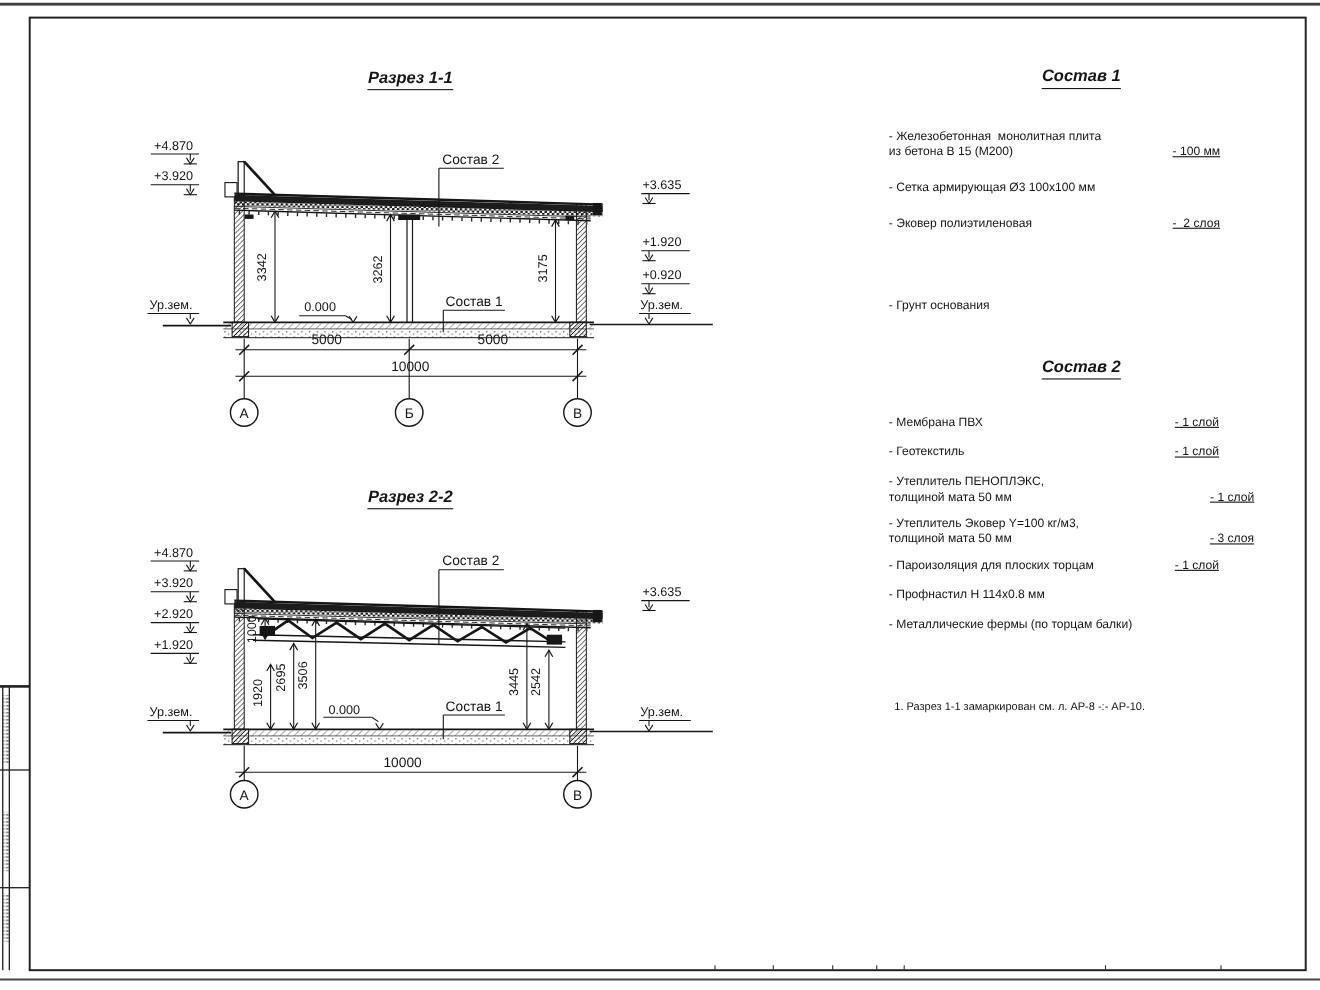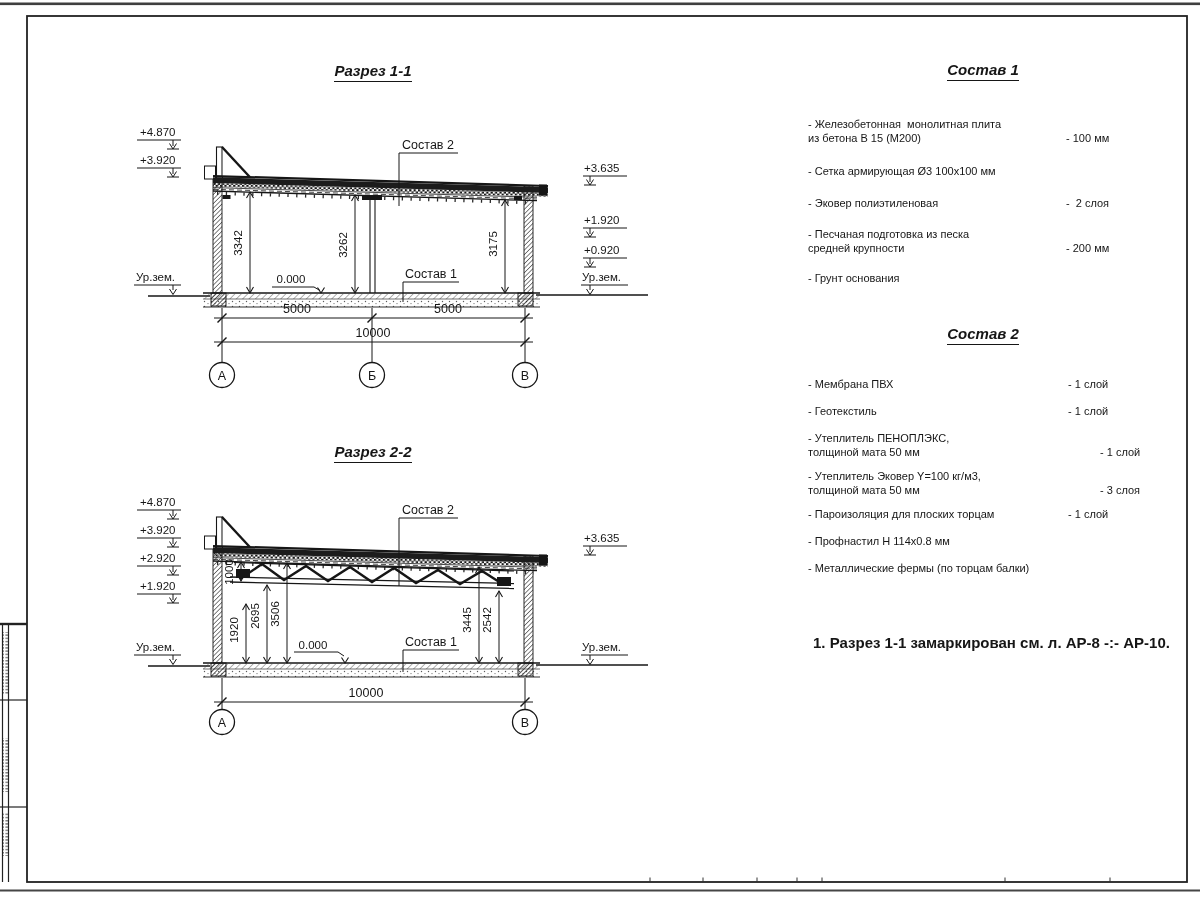--- a/index.html
+++ b/index.html
@@ -4,22 +4,22 @@
 <style>
   html,body{margin:0;padding:0;width:1200px;height:900px;background:#fff;overflow:hidden;}
   body{font-family:"Liberation Sans","DejaVu Sans",sans-serif;color:#161616;position:relative;}
   .abs{position:absolute;}
   svg text{font-family:"Liberation Sans","DejaVu Sans",sans-serif;fill:#161616;}
   .sec-title{font-size:15px;font-style:italic;font-weight:bold;text-align:center;}
   .sec-title span{border-bottom:1.6px solid #161616;padding-bottom:2px;text-align:center;}
   .list{font-size:11px;line-height:14px;}
   .row{position:absolute;left:0;}
   .nm{white-space:pre;}
-  .val{position:absolute;white-space:pre;}
-  .notes{font-size:15px;line-height:17px;font-weight:bold;}
+  .val{position:absolute;white-space:pre;text-decoration:underline;}
+  .notes{font-size:10px;line-height:17px;}
 </style>
 </head>
 <body>
 
 <svg class="abs" style="left:0;top:0" width="1200" height="900" viewBox="0 0 1200 900">
   <defs>
     <pattern id="hatch" width="3.2" height="3.2" patternUnits="userSpaceOnUse" patternTransform="rotate(45)">
       <line x1="0" y1="0" x2="0" y2="3.2" stroke="#2b2b2b" stroke-width="1.2"></line>
     </pattern>
     <pattern id="hatchD" width="3" height="3" patternUnits="userSpaceOnUse" patternTransform="rotate(45)">
@@ -352,24 +352,20 @@
     <div class="nm"><div>- Железобетонная  монолитная плита</div><div>из бетона В 15 (М200)</div></div>
     <div class="val" style="left:258px;top:14px;">- 100 мм</div>
   </div>
   <div class="row" style="top:47px">
     <div class="nm">- Сетка армирующая Ø3 100х100 мм</div>
   </div>
   <div class="row" style="top:79px">
     <div class="nm">- Эковер полиэтиленовая</div>
     <div class="val" style="left:258px;top:0;">-  2 слоя</div>
   </div>
-  <div class="row" style="top:110px">
-    <div class="nm"><div>- Песчаная подготовка из песка</div><div>средней крупности</div></div>
-    <div class="val" style="left:258px;top:14px;">- 200 мм</div>
-  </div>
   <div class="row" style="top:154px">
     <div class="nm">- Грунт основания</div>
   </div>
 </div>
 
 <div class="abs sec-title" style="left:893px;top:325px;width:180px;"><span>Состав 2</span></div>
 <div class="abs list" style="left:808px;top:377px;width:350px;height:210px;">
   <div class="row" style="top:0">
     <div class="nm">- Мембрана ПВХ</div>
     <div class="val" style="left:260px;top:0;">- 1 слой</div>

